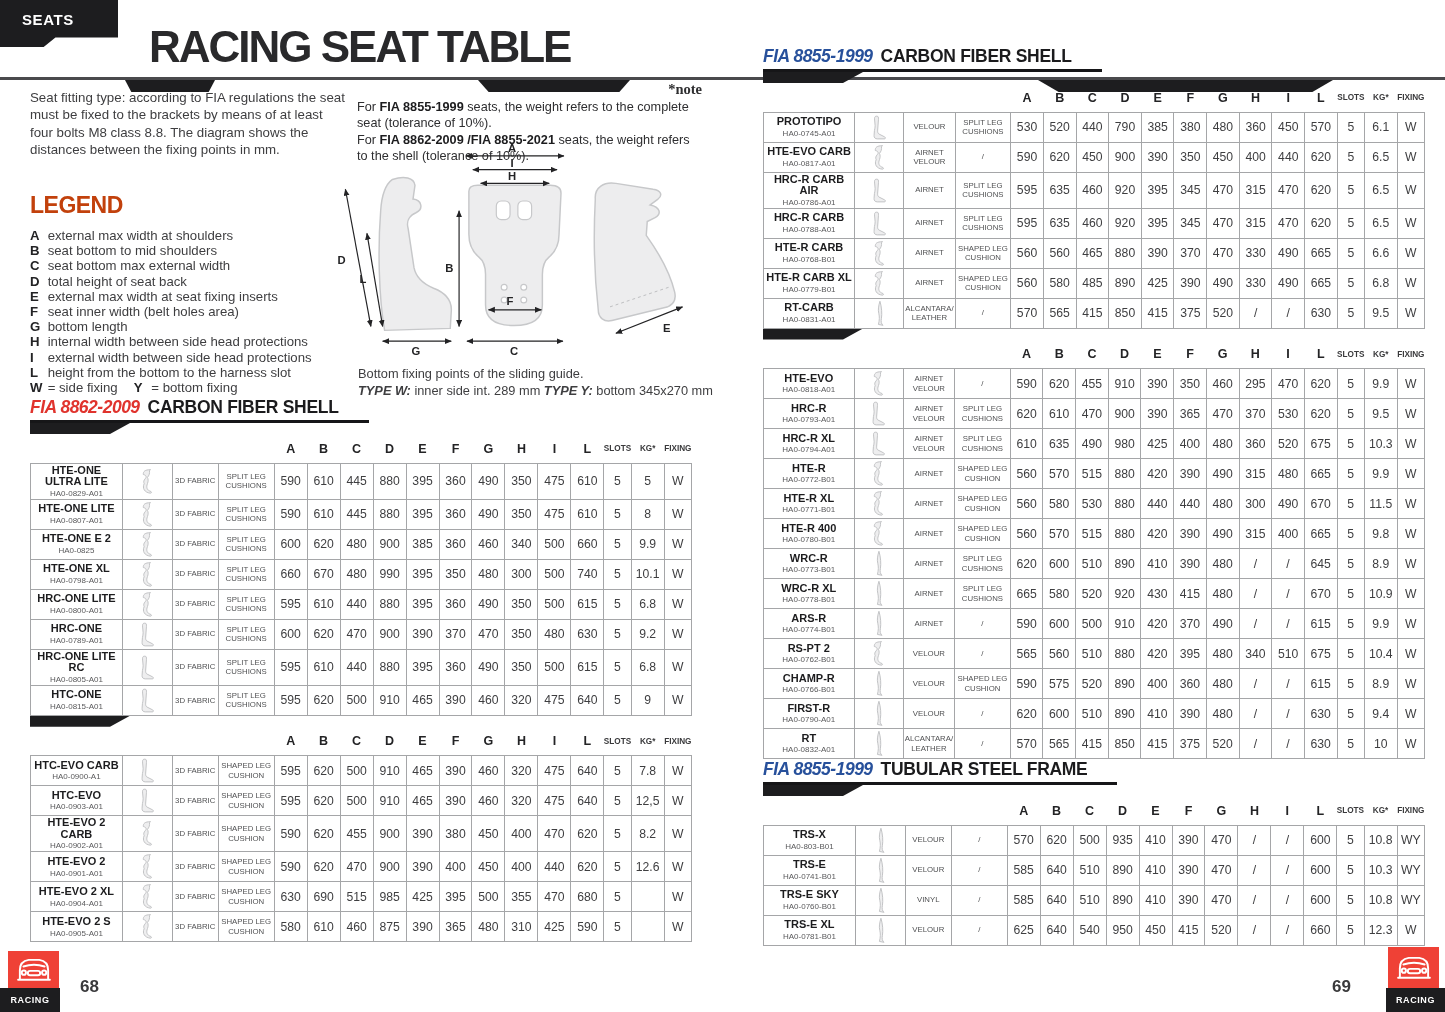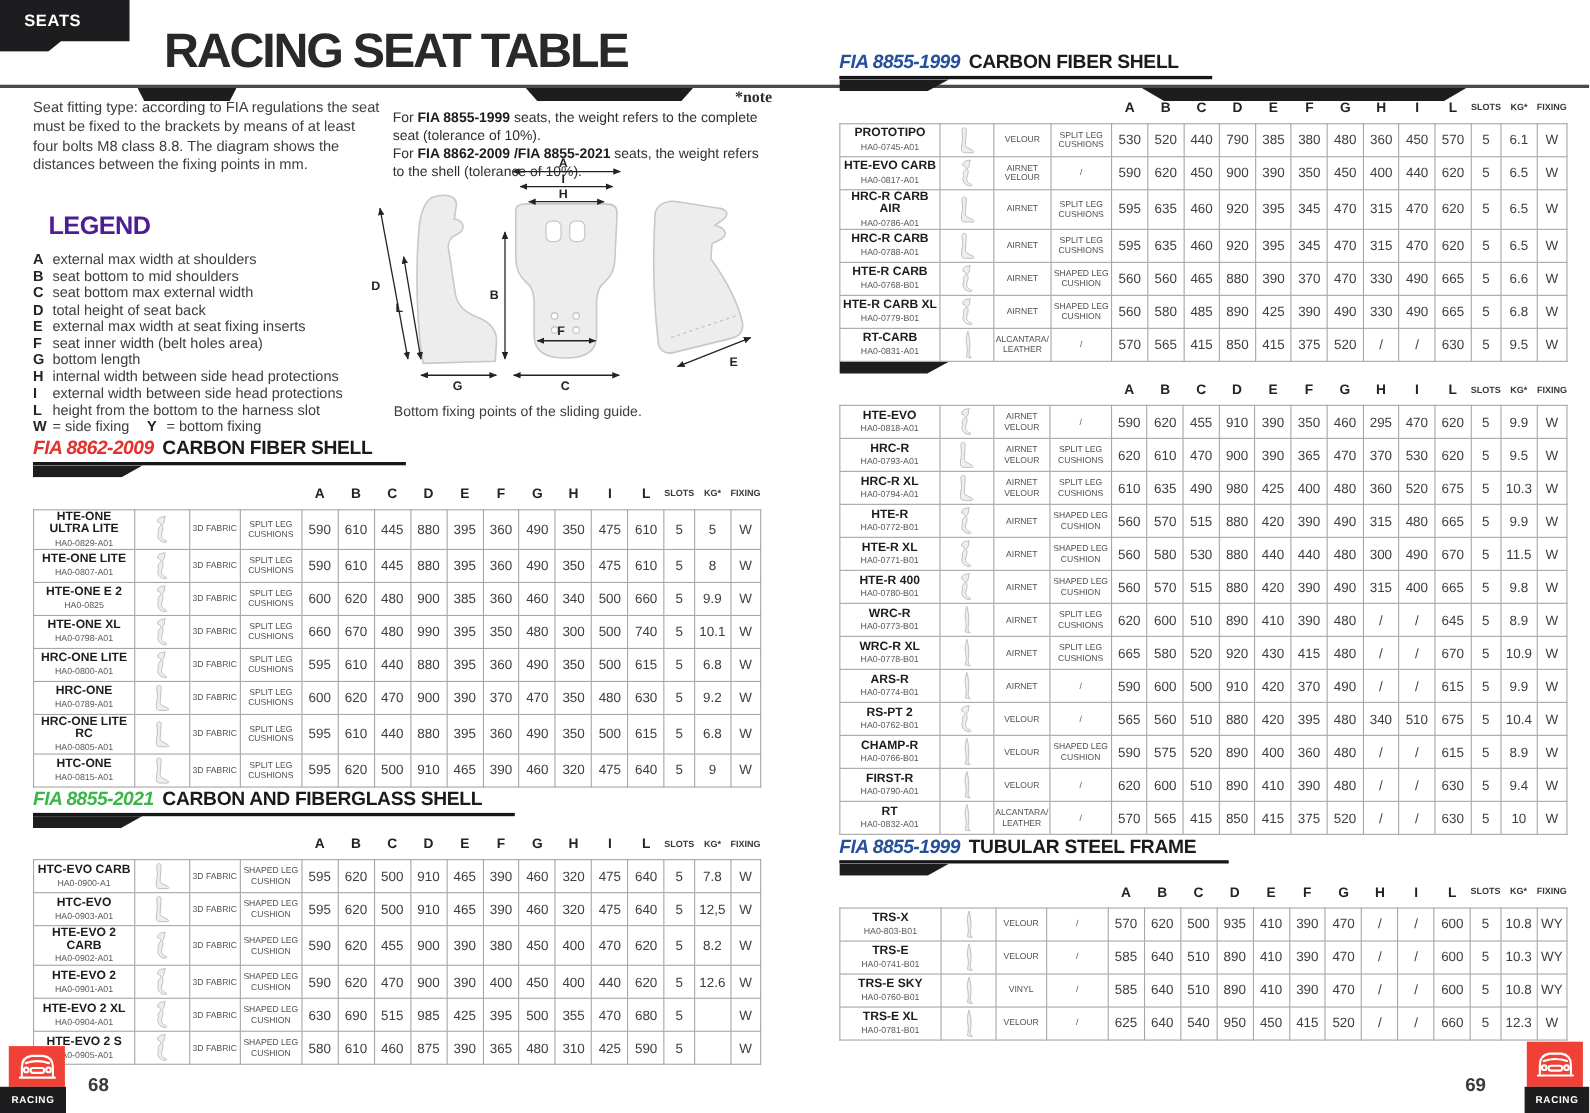--- a/index.html
+++ b/index.html
@@ -15,21 +15,21 @@
   .main-rule{position:absolute;left:0;top:77px;width:1445px;height:3px;background:#4a4a4d;}
   .rule-tab{position:absolute;background:#1d1d1f;height:12px;clip-path:polygon(0 0,100% 0,93% 100%,7% 100%);}
   #rt1{left:125px;top:80px;width:90px;}
   #rt2{left:478px;top:80px;width:152px;}
   #rt3{left:1038px;top:80px;width:295px;}
 
   .intro{position:absolute;left:30px;top:89px;width:316px;font-size:13.3px;line-height:1.3;color:#3e3e40;}
   .intro p{margin:0;}
 
   .legend{position:absolute;left:30px;top:192px;width:320px;}
-  .legend h2{font-size:23px;margin:0 14px 9px;font-weight:800;letter-spacing:-.5px;color:#4c1d95;}
+  .legend h2{font-size:23px;margin:0 0 9px;font-weight:800;letter-spacing:-.5px;color:#c2410c;}
   .legend-item{font-size:13.2px;line-height:15.2px;color:#3e3e40;}
   .lkey{font-weight:bold;color:#232325;display:inline-block;min-width:14px;}
 
   .note{position:absolute;left:357px;top:80px;width:345px;font-size:12.7px;line-height:1.3;color:#2e2e30;}
   .ntitle{font-family:"Liberation Serif",serif;font-weight:bold;font-size:14.5px;text-align:right;}
   .note b{color:#1c1c1e;}
 
   .diagram{position:absolute;left:316px;top:140px;width:392px;height:228px;}
   .caption{position:absolute;left:358px;top:366px;font-size:12.8px;line-height:1.3;color:#3e3e40;}
 
@@ -152,20 +152,21 @@
       <text class="dim-label" x="48" y="146" text-anchor="middle">L</text>
       <text class="dim-label" x="102" y="219" text-anchor="middle">G</text>
       <text class="dim-label" x="202" y="219" text-anchor="middle">C</text>
       <text class="dim-label" x="198" y="168" text-anchor="middle">F</text>
       <text class="dim-label" x="358" y="196" text-anchor="middle">E</text>
     </svg>
   </div>
 
   <div class="caption">
     <div>Bottom fixing points of the sliding guide.</div>
+    <div><b style="font-style:italic">TYPE W:</b><span> inner side int. 289 mm </span><b style="font-style:italic">TYPE Y:</b><span> bottom 345x270 mm</span></div>
   </div>
 
   <div class="left-tables" id="left-tables">
       <div class="tblblock"><div class="tbltitle"><span class="fia" style="color: rgb(224, 51, 45);">FIA 8862-2009</span><span class="shelltitle">CARBON FIBER SHELL</span></div><div class="titletab"></div><table class="spec">
           <colgroup>
             <col style="width: 92px;">
             <col style="width: 50px;">
             <col style="width: 46px;">
             <col style="width: 56px;">
             <col style="width: 33px;">
@@ -388,21 +389,21 @@
               <td class="num">460</td>
               <td class="num">320</td>
               <td class="num">475</td>
               <td class="num">640</td>
               <td class="num">5</td>
               <td class="num">9</td>
               <td class="num">W</td>
             </tr>
           </tbody>
         </table></div>
-      <div class="tblblock"><div class="tbltitle"><span class="fia" style="color: rgb(61, 181, 74);">FIA 8855-2021</span><span class="shelltitle">CARBON AND FIBERGLASS SHELL</span></div><div class="titletab"></div><table class="spec">
+      <div class="tblblock"><div class="titletab"></div><table class="spec">
           <colgroup>
             <col style="width: 92px;">
             <col style="width: 50px;">
             <col style="width: 46px;">
             <col style="width: 56px;">
             <col style="width: 33px;">
             <col style="width: 33px;">
             <col style="width: 33px;">
             <col style="width: 33px;">
             <col style="width: 33px;">

